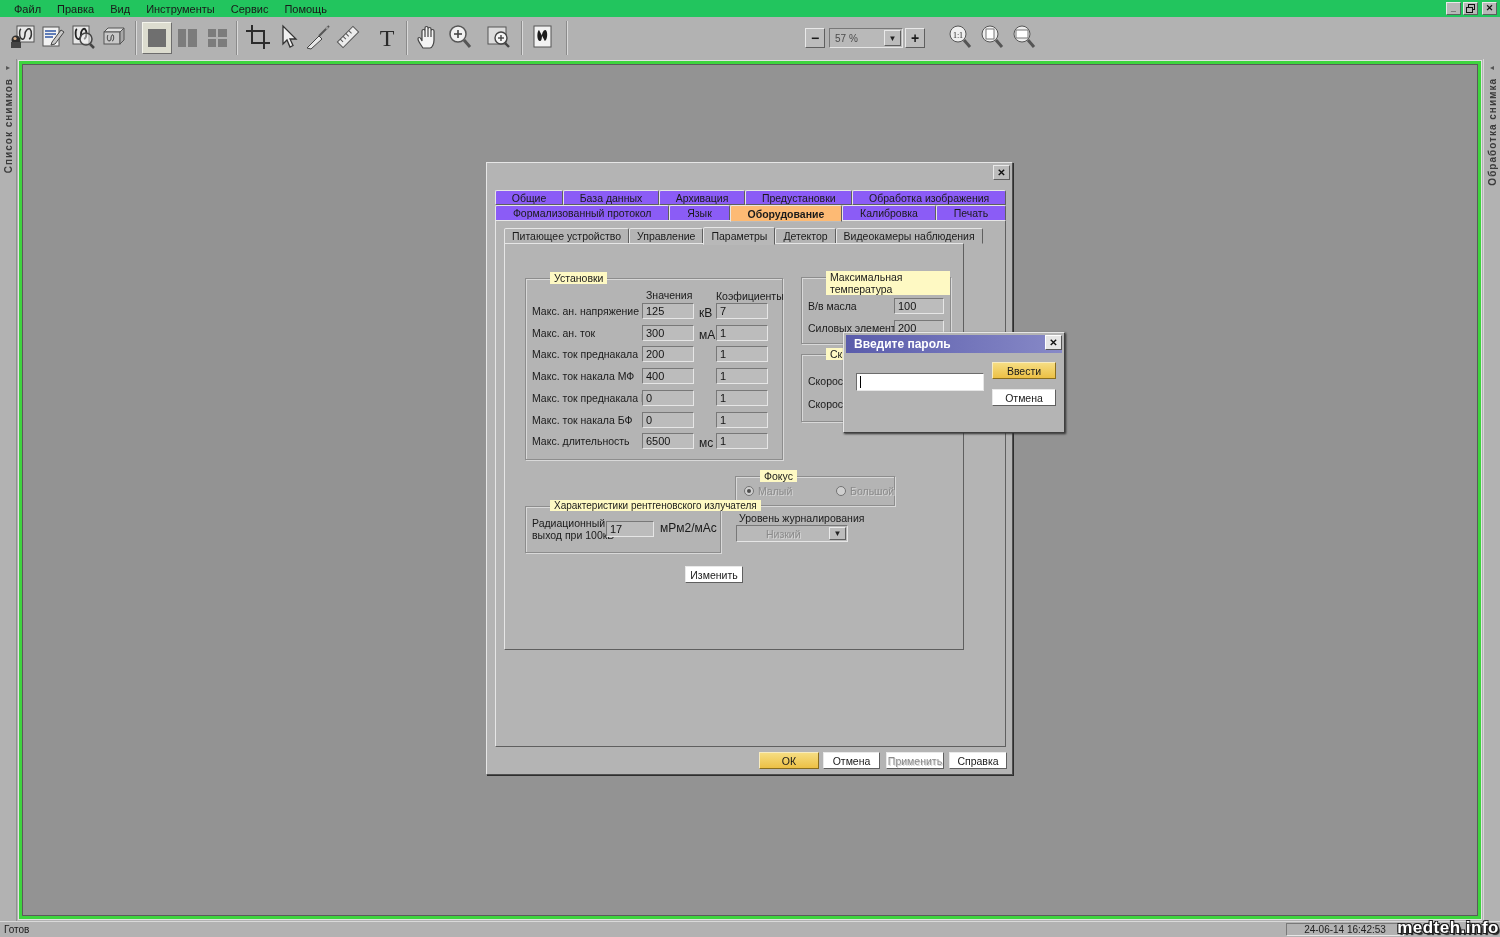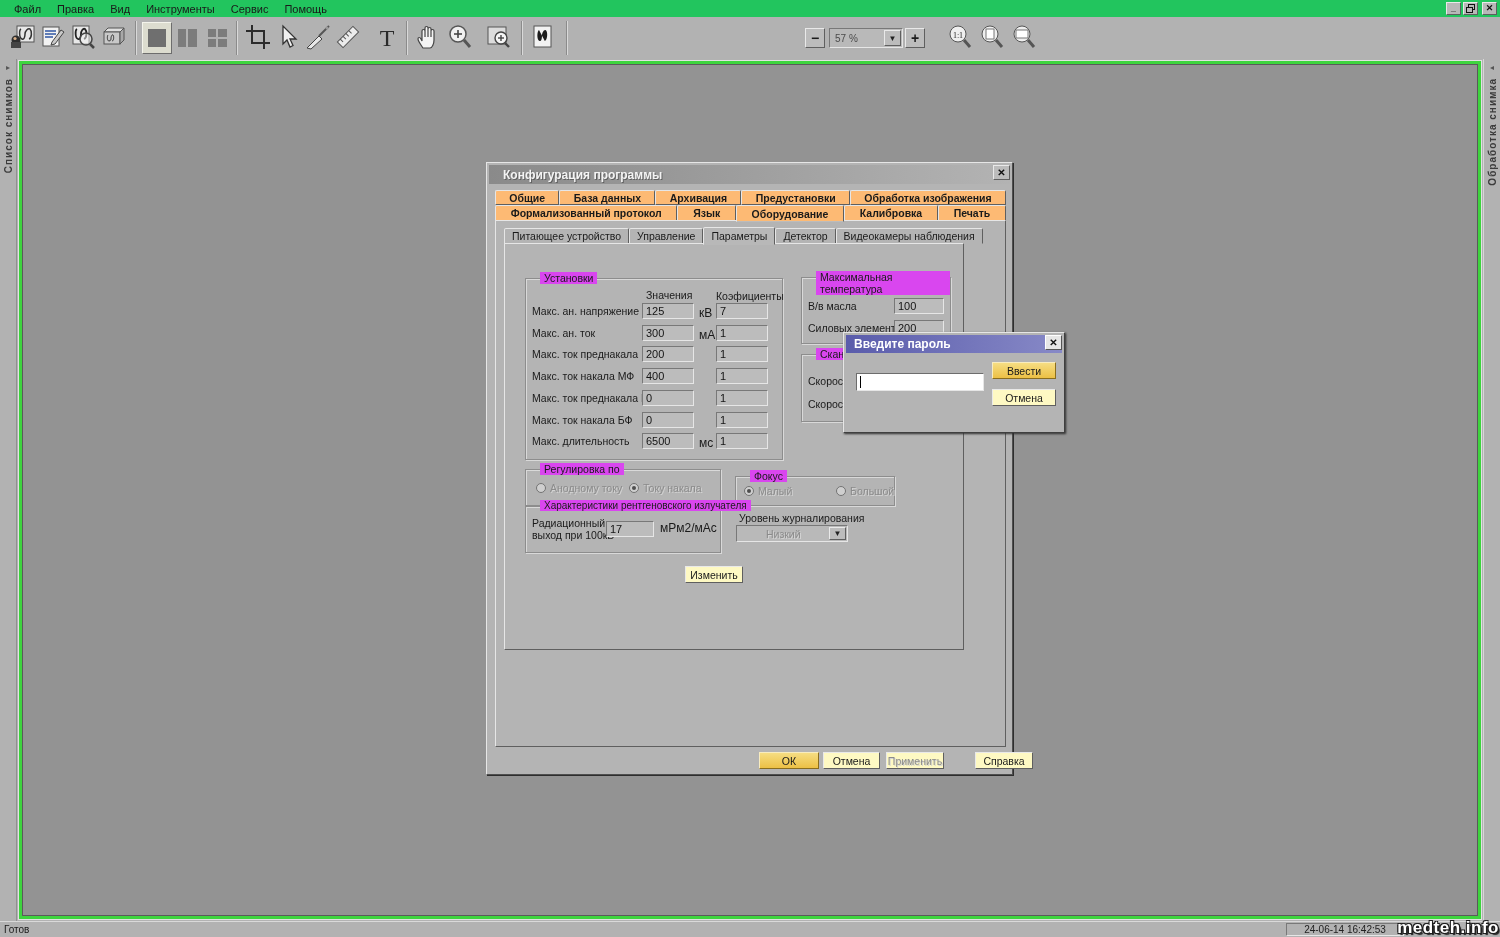--- a/index.html
+++ b/index.html
@@ -72,49 +72,49 @@
   .dlg-title { position:absolute; left:2px; top:2px; right:2px; height:19px;
     background:linear-gradient(90deg,#8a8a8a,#b3b3b3); display:flex; align-items:center;
     padding-left:14px; color:#f4f4f4; font-weight:bold; font-size:12px;
     text-shadow:1px 1px 0 #606060; }
   .dlg-close { position:absolute; right:2px; top:2px; width:17px; height:15px; background:#bcbcbc;
     display:flex; align-items:center; justify-content:center; font-size:10px; font-weight:bold; color:#111; }
   .tab-row { position:absolute; left:8px; width:511px; display:flex; }
   .tab-row1 { top:27px; height:15px; }
   .tab-row2 { top:42px; height:16px; }
   .tab { flex:1 1 auto; display:flex; align-items:center; justify-content:center; padding:0 8px;
-    font-size:10.5px; background:#fdba74; border:1px solid; white-space:nowrap;
-    border-color:#e6e6e6 #5f5f5f #5f5f5f #e6e6e6; border-radius:2px 2px 0 0;font-weight:bold; }
+    font-size:10.5px; background:#8b5cf6; border:1px solid; white-space:nowrap;
+    border-color:#e6e6e6 #5f5f5f #5f5f5f #e6e6e6; border-radius:2px 2px 0 0; }
   .tab.active { background:#fdba74; border-bottom-color:#bcbcbc; font-weight:bold; height:17px; z-index:2; }
   .tab-page { position:absolute; left:8px; top:57px; width:511px; height:527px; background:#b4b4b4;
     border:1px solid; border-color:#e6e6e6 #5f5f5f #5f5f5f #e6e6e6; }
   .inner-tabs { position:absolute; left:8px; top:7px; display:flex; height:16px; }
   .inner-tab { display:flex; align-items:center; padding:0 7px; font-size:10.5px; background:#b4b4b4;
     border:1px solid; border-color:#e6e6e6 #5f5f5f transparent #e6e6e6; border-radius:2px 2px 0 0; white-space:nowrap; }
   .inner-tab.active { background:#b8b8b8; height:18px; z-index:2; position:relative; top:-1px; }
   .inner-panel { position:absolute; left:8px; top:22px; width:460px; height:407px;
     border:1px solid; border-color:#e6e6e6 #5f5f5f #5f5f5f #e6e6e6; }
 
   .groupbox { position:absolute; border:1px solid #8d8d8d;
     box-shadow:inset 1px 1px 0 #d9d9d9, 1px 1px 0 #d9d9d9; }
-  .groupbox > .gb-title { position:absolute; top:-7px; left:14px; background:#d946ef; padding:0 4px;
+  .groupbox > .gb-title { position:absolute; top:-7px; left:24px; background:#fef9c3; padding:0 4px;
     font-size:10.5px; }
   .field { position:absolute; height:16px; background:#bcbcbc; font-size:11px; padding:1px 3px;
     color:#141414; border:1px solid; border-color:#787878 #e6e6e6 #e6e6e6 #787878; }
   .lbl { position:absolute; font-size:10.5px; white-space:nowrap; }
   .hdr { position:absolute; font-size:10.5px; white-space:nowrap; }
   .unit { position:absolute; font-size:12px; }
   .radio { position:absolute; display:flex; align-items:center; gap:4px; }
   .radio .dot { width:10px; height:10px; border-radius:50%; background:#cfcfcf;
     border:1px solid #737373; position:relative; }
   .radio.checked .dot::after { content:""; position:absolute; left:2px; top:2px; width:4px; height:4px;
     border-radius:50%; background:#4e4e4e; }
   .radio .rlabel { font-size:10.5px; color:#8b8b8b; text-shadow:1px 1px 0 #d4d4d4; }
   .btn { display:flex; align-items:center; justify-content:center; font-size:10.5px;
-    background:#fef9c3; border:1px solid; border-color:#e9e9e9 #5f5f5f #5f5f5f #e9e9e9; }
+    background:#ffffff; border:1px solid; border-color:#e9e9e9 #5f5f5f #5f5f5f #e9e9e9; }
   .btn.yellow { background:linear-gradient(#f6dd82,#ecc045); border-color:#f8ecc0 #8a6d1d #8a6d1d #f8ecc0; }
   .btn.disabled { color:#8b8b8b; text-shadow:1px 1px 0 #d4d4d4; }
   .combo { position:absolute; height:17px; background:#b9b9b9; display:flex; align-items:center;
     border:1px solid; border-color:#787878 #e6e6e6 #e6e6e6 #787878; }
   .combo .cval { flex:1; padding-left:4px; color:#8b8b8b; text-shadow:1px 1px 0 #d4d4d4; font-size:10.5px;margin-left:25px; }
   .combo .combo-arrow { height:13px; }
 
   
   .pw-dialog { position:absolute; left:843px; top:332px; width:222px; height:101px; background:#b4b4b4;
     border:1px solid; border-color:#e6e6e6 #3f3f3f #3f3f3f #e6e6e6; box-shadow:1px 1px 2px #2e2e2e; z-index:10; }
@@ -326,23 +326,20 @@
 </div>
 
 <div class="statusbar">
   <div class="status-ready">Готов</div>
   <div class="status-time sunken">24-06-14 16:42:53</div>
   <div class="status-grip"></div>
 </div>
 <div class="watermark">medteh.info</div>
 
 <div class="dialog">
-  <div class="dlg-title">
-    <span>Конфигурация программы</span>
-  </div>
   <div class="dlg-close raised">✕</div>
 
   <div class="tab-row tab-row1" id="tabs-row1">
       <div class="tab">Общие</div>
       <div class="tab">База данных</div>
       <div class="tab">Архивация</div>
       <div class="tab">Предустановки</div>
       <div class="tab">Обработка изображения</div>
     </div>
   <div class="tab-row tab-row2" id="tabs-row2">
@@ -406,33 +403,20 @@
       </div>
 
       <div class="groupbox" style="left:296px; top:110px; width:150px; height:68px;">
         <span class="gb-title">Сканер</span>
         <div id="scanner-rows">
             <div class="lbl" style="left:6px; top:20px;">Скорость ск</div>
             <div class="lbl" style="left:6px; top:43px;">Скорость во</div>
           </div>
       </div>
 
-      <div class="groupbox" style="left:20px; top:225px; width:196px; height:37px;">
-        <span class="gb-title">Регулировка по</span>
-        <div id="regulation-radios">
-            <div class="radio" style="left:10px; top:12px;">
-              <span class="dot"></span>
-              <span class="rlabel">Анодному току</span>
-            </div>
-            <div class="radio checked" style="left:103px; top:12px;">
-              <span class="dot"></span>
-              <span class="rlabel">Току накала</span>
-            </div>
-          </div>
-      </div>
 
       <div class="groupbox" style="left:230px; top:232px; width:160px; height:30px;">
         <span class="gb-title">Фокус</span>
         <div id="focus-radios">
             <div class="radio checked" style="left:8px; top:8px;">
               <span class="dot"></span>
               <span class="rlabel">Малый</span>
             </div>
             <div class="radio" style="left:100px; top:8px;">
               <span class="dot"></span>
@@ -455,21 +439,21 @@
         <span class="combo-arrow raised">▼</span>
       </div>
 
       <div class="btn" style="position:absolute; left:180px; top:322px; width:58px; height:17px;">Изменить</div>
     </div>
   </div>
 
   <div class="btn yellow" style="position:absolute; left:272px; top:589px; width:60px; height:17px;">ОК</div>
   <div class="btn" style="position:absolute; left:336px; top:589px; width:57px; height:17px;">Отмена</div>
   <div class="btn disabled" style="position:absolute; left:399px; top:589px; width:58px; height:17px;">Применить</div>
-  <div class="btn" style="position:absolute; left:488px; top:589px; width:58px; height:17px;">Справка</div>
+  <div class="btn" style="position:absolute; left:462px; top:589px; width:58px; height:17px;">Справка</div>
 </div>
 
 <div class="pw-dialog">
   <div class="pw-title">
     <span>Введите пароль</span>
   </div>
   <div class="pw-close">✕</div>
   <div class="pw-input">
     <div class="pw-caret"></div>
   </div>

